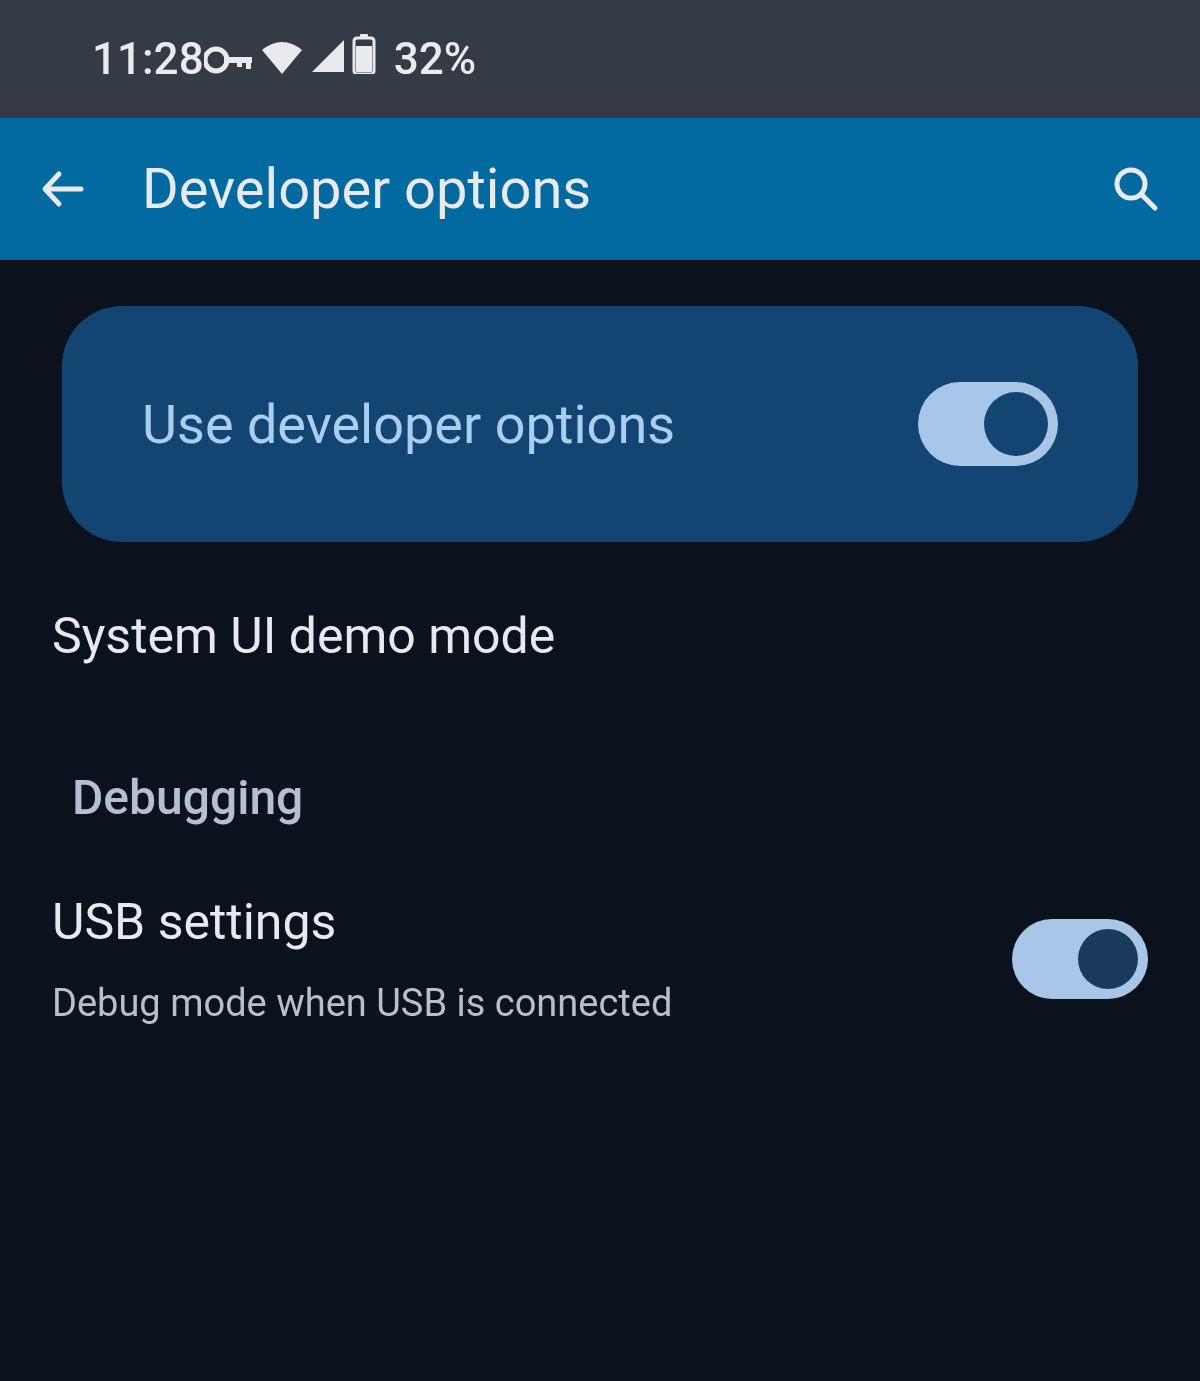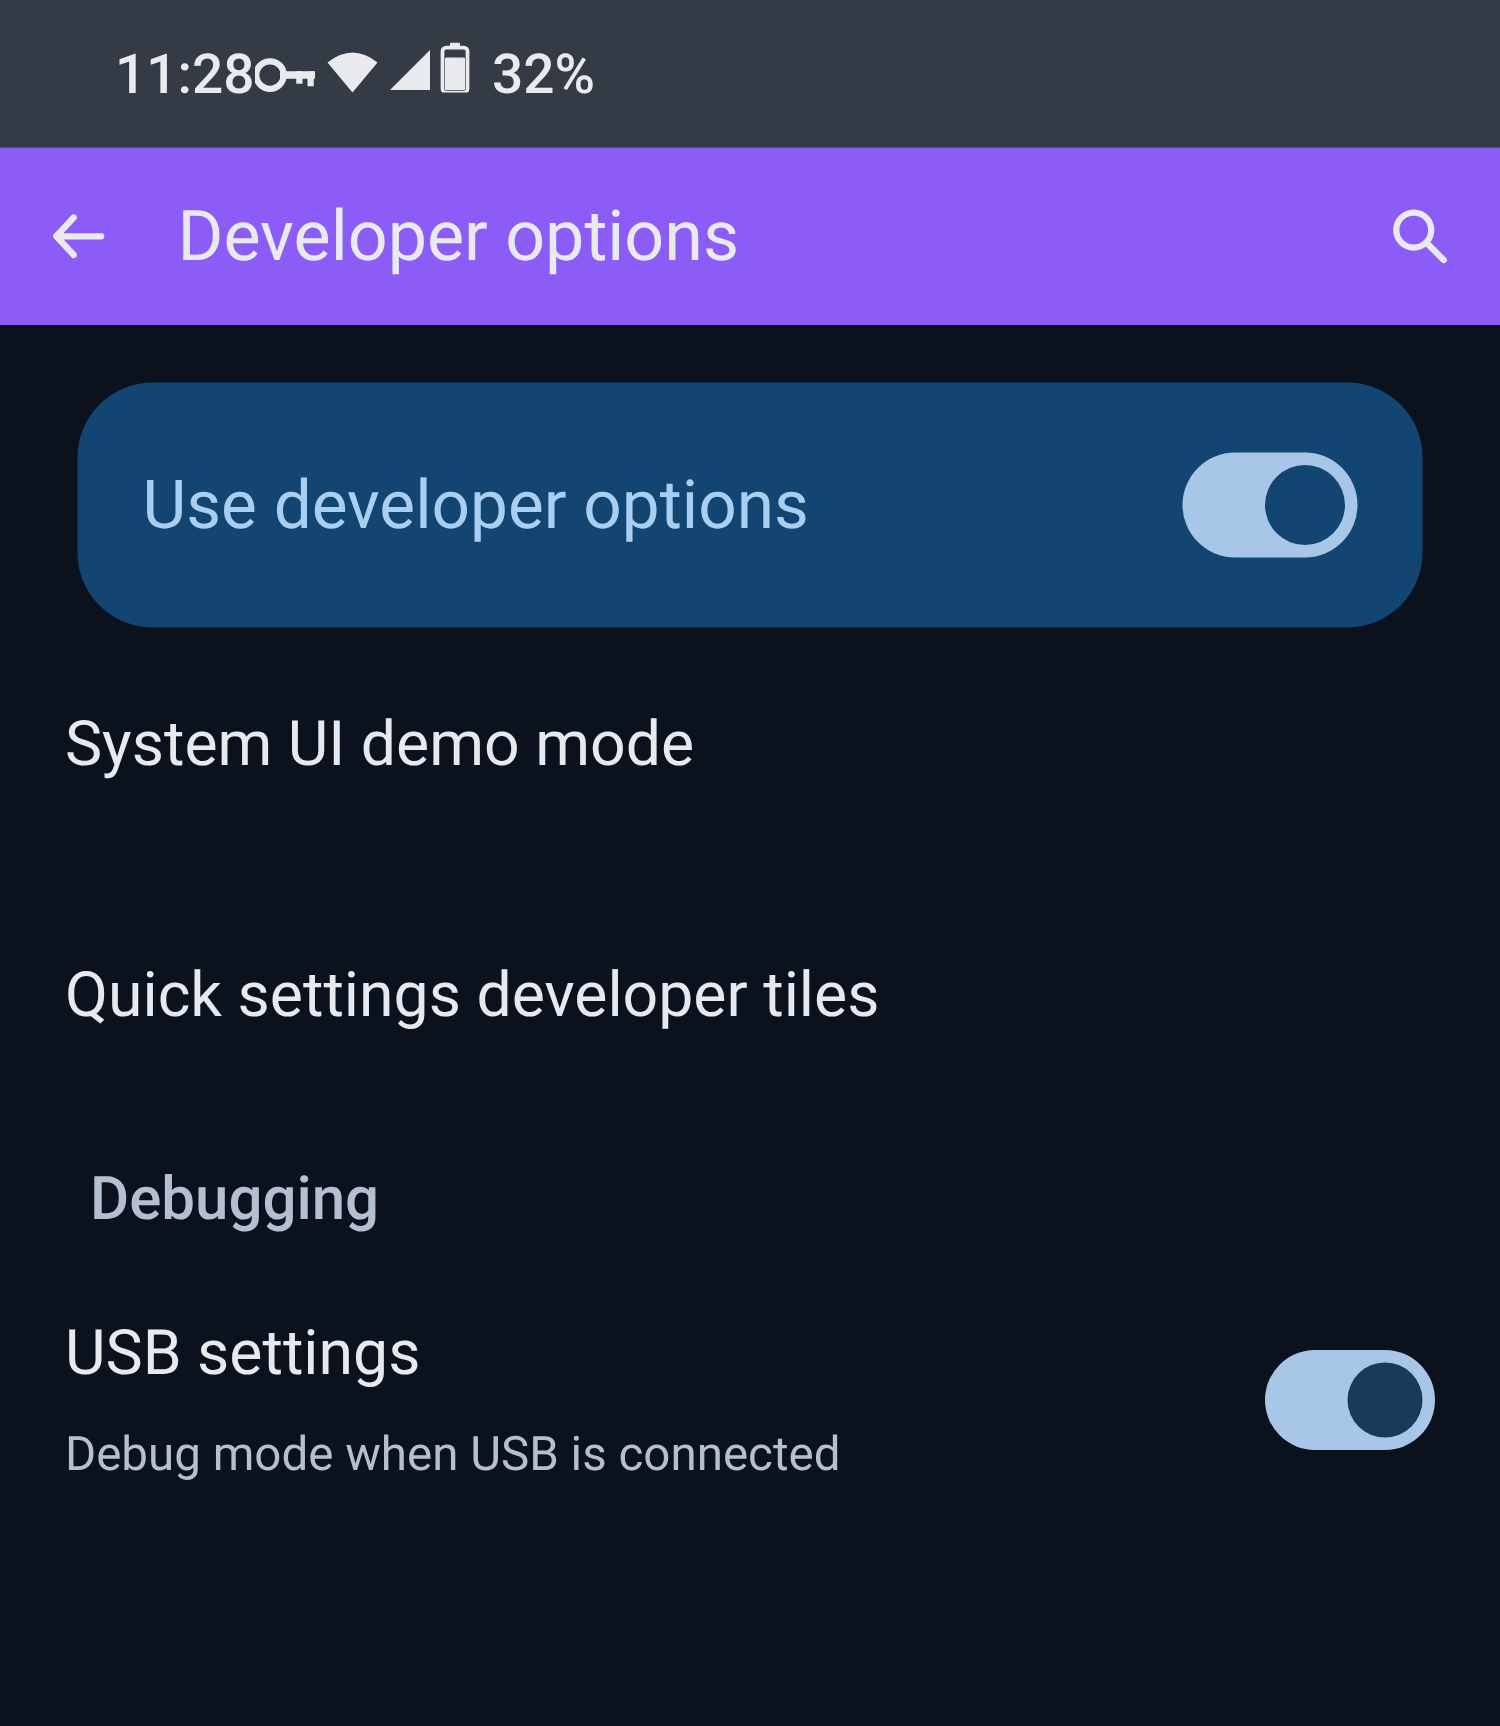--- a/index.html
+++ b/index.html
@@ -32,21 +32,21 @@
       gap: 8px;
     }
     .status-icons {
       display: flex;
       align-items: center;
       gap: 6px;
       margin-right: 10px;
     }
     .app-bar {
       height: 142px;
-      background: #8b5cf6;
+      background: #0369a1;
       display: flex;
       align-items: center;
       padding: 0 36px;
       gap: 50px;
     }
     .back-arrow {
       width: 56px;
       height: 56px;
       display: flex;
       align-items: center;
@@ -68,25 +68,25 @@
       cursor: pointer;
     }
     .content {
       padding: 46px 0 0 0;
       background: #0b121d;
     }
     .hero-toggle {
       margin: 0 62px;
       background: #134573;
       border-radius: 60px;
-      height: 196px;
+      height: 236px;
       display: flex;
       align-items: center;
       justify-content: space-between;
-      padding: 0 52px;
+      padding: 0 80px;
       cursor: pointer;
       gap: 12px;
     }
     .hero-label {
       font-size: 54px;
       font-weight: 400;
       color: #a9cef0;
     }
     .toggle {
       width: 140px;
@@ -220,25 +220,20 @@
       <div class="toggle-thumb"></div>
     </div>
   </div>
 
   <div class="setting-item first-item">
     <div class="setting-text">
       <div class="setting-title">System UI demo mode</div>
     </div>
   </div>
 
-  <div class="setting-item gap-large">
-    <div class="setting-text">
-      <div class="setting-title">Quick settings developer tiles</div>
-    </div>
-  </div>
 
   <div class="section-header">Debugging</div>
 
   <div class="setting-item">
     <div class="setting-text">
       <div class="setting-title">USB settings</div>
       <div class="setting-subtitle">Debug mode when USB is connected</div>
     </div>
     <div class="toggle-small on">
       <div class="toggle-thumb"></div>

